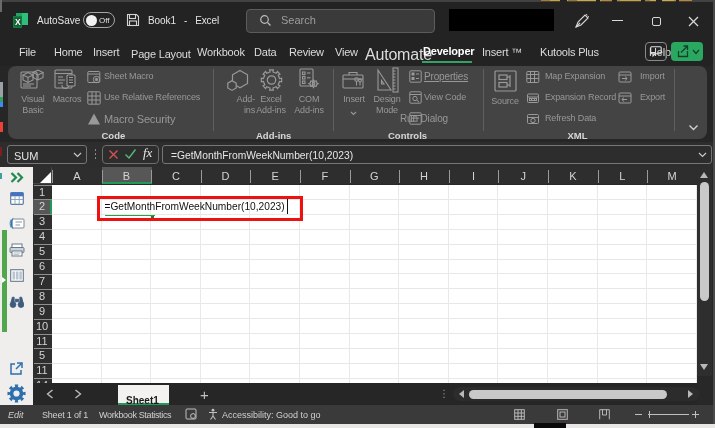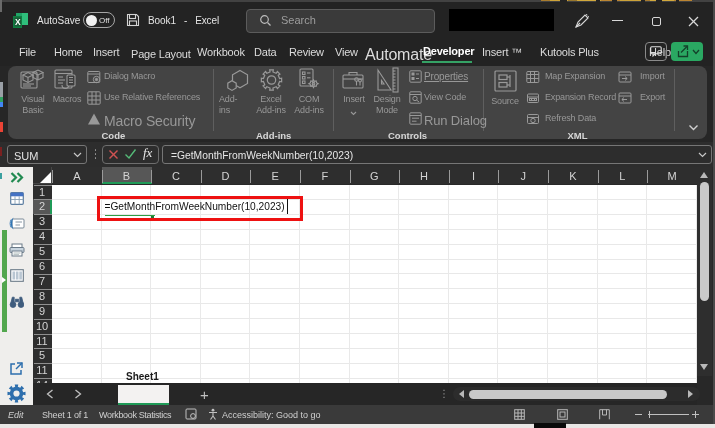--- a/index.html
+++ b/index.html
@@ -153,45 +153,45 @@
   <div class="txt" style="left:49px;top:93.5px;width:36px;text-align:center;font-size:9px;letter-spacing:-0.15px;color:#989898;">Macros</div>
 
   <svg class="abs" style="left:87px;top:70px" width="14" height="14" viewBox="0 0 14 14">
     <g fill="none" stroke="#999999" stroke-width="1">
       <rect x="0.8" y="1.5" width="12" height="11" rx="1"></rect>
       <line x1="0.8" y1="4" x2="12.8" y2="4"></line>
       <circle cx="9.5" cy="9.5" r="3.2"></circle>
       <circle cx="9.5" cy="9.5" r="1.2" fill="#999999"></circle>
     </g>
   </svg>
-  <div class="txt" style="left:104px;top:71px;font-size:9px;letter-spacing:-0.15px;color:#989898;">Dialog Macro</div>
+  <div class="txt" style="left:104px;top:71px;font-size:9px;letter-spacing:-0.15px;color:#989898;">Sheet Macro</div>
 
   <svg class="abs" style="left:87px;top:91px" width="14" height="14" viewBox="0 0 14 14">
     <g fill="none" stroke="#999999" stroke-width="1">
       <rect x="0.8" y="0.8" width="12.4" height="12.4" rx="1"></rect>
       <line x1="0.8" y1="5" x2="13.2" y2="5"></line>
         <line x1="0.8" y1="9" x2="13.2" y2="9"></line>
       <line x1="5" y1="0.8" x2="5" y2="13.2"></line>
         <line x1="9" y1="0.8" x2="9" y2="13.2"></line>
     </g>
   </svg>
   <div class="txt" style="left:104px;top:92px;font-size:9px;letter-spacing:-0.15px;color:#989898;">Use Relative References</div>
 
   <svg class="abs" style="left:87px;top:112px" width="14" height="14" viewBox="0 0 14 14">
     <path d="M7 1.5 L13 12.5 H1 Z" fill="#999999"></path>
   </svg>
-  <div class="txt" style="left:104px;top:113px;font-size:14px;letter-spacing:-0.15px;color:#989898;">Macro Security</div>
+  <div class="txt" style="left:104px;top:113px;font-size:11px;letter-spacing:-0.15px;color:#989898;">Macro Security</div>
 
   <svg class="abs" style="left:226px;top:69px" width="24" height="23" viewBox="0 0 24 23">
     <g fill="none" stroke="#999999" stroke-width="1.2">
       <path d="M14 1.5 L21.5 5.8 V14.4 L14 18.7 L6.5 14.4 V5.8 Z"></path>
       <path d="M6 11.8 L10.2 14.2 V19 L6 21.4 L1.8 19 V14.2 Z" fill="#444444"></path>
     </g>
   </svg>
-  <div class="txt" style="left:219px;top:93.5px;width:36px;text-align:left;font-size:9px;letter-spacing:-0.15px;color:#989898;line-height:11.8px;">Add-<br>ins</div>
+  <div class="txt" style="left:219px;top:93.5px;width:36px;text-align:right;font-size:9px;letter-spacing:-0.15px;color:#989898;line-height:11.8px;">Add-<br>ins</div>
   <svg class="abs" style="left:259px;top:68px" width="25" height="24" viewBox="0 0 25 24">
     <g fill="none" stroke="#999999" stroke-width="1.2">
       <path d="M22.64 10.19 L22.64 13.81 L20.57 13.44 L19.23 16.69 L20.95 17.89 L18.39 20.45 L17.19 18.73 L13.94 20.07 L14.31 22.14 L10.69 22.14 L11.06 20.07 L7.81 18.73 L6.61 20.45 L4.05 17.89 L5.77 16.69 L4.43 13.44 L2.36 13.81 L2.36 10.19 L4.43 10.56 L5.77 7.31 L4.05 6.11 L6.61 3.55 L7.81 5.27 L11.06 3.93 L10.69 1.86 L14.31 1.86 L13.94 3.93 L17.19 5.27 L18.39 3.55 L20.95 6.11 L19.23 7.31 L20.57 10.56 Z"></path>
       <circle cx="12.5" cy="12" r="4.2"></circle>
     </g>
   </svg>
   <div class="txt" style="left:253px;top:93.5px;width:36px;text-align:center;font-size:9px;letter-spacing:-0.15px;color:#989898;line-height:11.8px;">Excel<br>Add-ins</div>
   <svg class="abs" style="left:297px;top:68px" width="25" height="24" viewBox="0 0 25 24">
     <g fill="none" stroke="#999999" stroke-width="1.1">
       <rect x="3" y="1" width="13" height="17" rx="1"></rect>
@@ -256,21 +256,21 @@
   </svg>
   <div class="txt" style="left:424px;top:92px;font-size:9px;letter-spacing:-0.15px;color:#989898;">View Code</div>
   <svg class="abs" style="left:409px;top:112px" width="13" height="13" viewBox="0 0 13 13">
     <g fill="none" stroke="#999999" stroke-width="1">
       <rect x="0.8" y="0.8" width="11.4" height="11.4" rx="1"></rect>
       <line x1="0.8" y1="3.5" x2="12.2" y2="3.5"></line>
       <line x1="3" y1="6.2" x2="10" y2="6.2"></line>
         <line x1="3" y1="9.2" x2="7.5" y2="9.2"></line>
     </g>
   </svg>
-  <div class="txt" style="left:424px;top:113px;font-size:13px;letter-spacing:-0.15px;color:#989898;">Run Dialog</div>
+  <div class="txt" style="left:400px;top:113px;font-size:10px;letter-spacing:-0.15px;color:#989898;">Run Dialog</div>
 
   <svg class="abs" style="left:494px;top:70px" width="23" height="22" viewBox="0 0 23 22">
     <g fill="none" stroke="#999999" stroke-width="1.2">
       <rect x="1" y="1" width="21" height="20" rx="1"></rect>
       <rect x="5" y="5" width="8" height="4.5"></rect>
       <rect x="5" y="12.5" width="8" height="4.5"></rect>
       <line x1="16" y1="5" x2="16" y2="17"></line>
         <line x1="13" y1="7" x2="16" y2="7"></line>
         <line x1="13" y1="15" x2="16" y2="15"></line>
     </g>
@@ -486,21 +486,21 @@
   <div class="abs" style="left:700px;top:363.5px;width:0;height:0;border-left:4.5px solid transparent;border-right:4.5px solid transparent;border-top:6px solid #b9b9b9;"></div>
 
   <div class="abs" id="sheetbar" style="left:33px;top:383px;width:664px;height:22px;background:#262626;"></div>
   <svg class="abs" style="left:46px;top:389px" width="8" height="10" viewBox="0 0 8 10">
       <path d="M6.5 1 L1.5 5 L6.5 9" fill="none" stroke="#c0c0c0" stroke-width="1.3"></path>
     </svg>
   <svg class="abs" style="left:74px;top:389px" width="8" height="10" viewBox="0 0 8 10">
       <path d="M1.5 1 L6.5 5 L1.5 9" fill="none" stroke="#c0c0c0" stroke-width="1.3"></path>
     </svg>
   <div class="abs" style="left:118px;top:385px;width:51px;height:20px;background:#f3f2f1;border-bottom:2.5px solid #1f9a57;"></div>
-  <div class="txt" style="left:126px;top:371px;font-size:10px;color:#1a1a1a;font-weight:bold;">Sheet1</div>
+  <div class="txt" style="left:126px;top:395px;font-size:10px;color:#1a1a1a;font-weight:bold;">Sheet1</div>
   <div class="txt" style="left:200px;top:385.5px;font-size:15px;color:#c0c0c0;">+</div>
   <div class="txt" style="left:439px;top:388px;font-size:10px;color:#989898;">⋮</div>
 
   <div class="abs" style="left:453px;top:387px;width:247px;height:14px;background:#2c2c2c;border-radius:7px;"></div>
   <div class="abs" style="left:458.5px;top:390px;width:0;height:0;border-top:4px solid transparent;border-bottom:4px solid transparent;border-right:5.5px solid #b9b9b9;"></div>
   <div class="abs" style="left:469px;top:389.5px;width:198px;height:9.5px;background:#c9c9c9;border-radius:4.7px;"></div>
   <div class="abs" style="left:688px;top:390px;width:0;height:0;border-top:4px solid transparent;border-bottom:4px solid transparent;border-left:5.5px solid #b9b9b9;"></div>
 
   <div class="abs" id="statusbar" style="left:0;top:405px;width:715px;height:18.5px;background:#3a3a3a;"></div>
   <div class="txt" style="left:8px;top:409.5px;font-size:9px;color:#d0d0d0;font-style:italic;">Edit</div>

